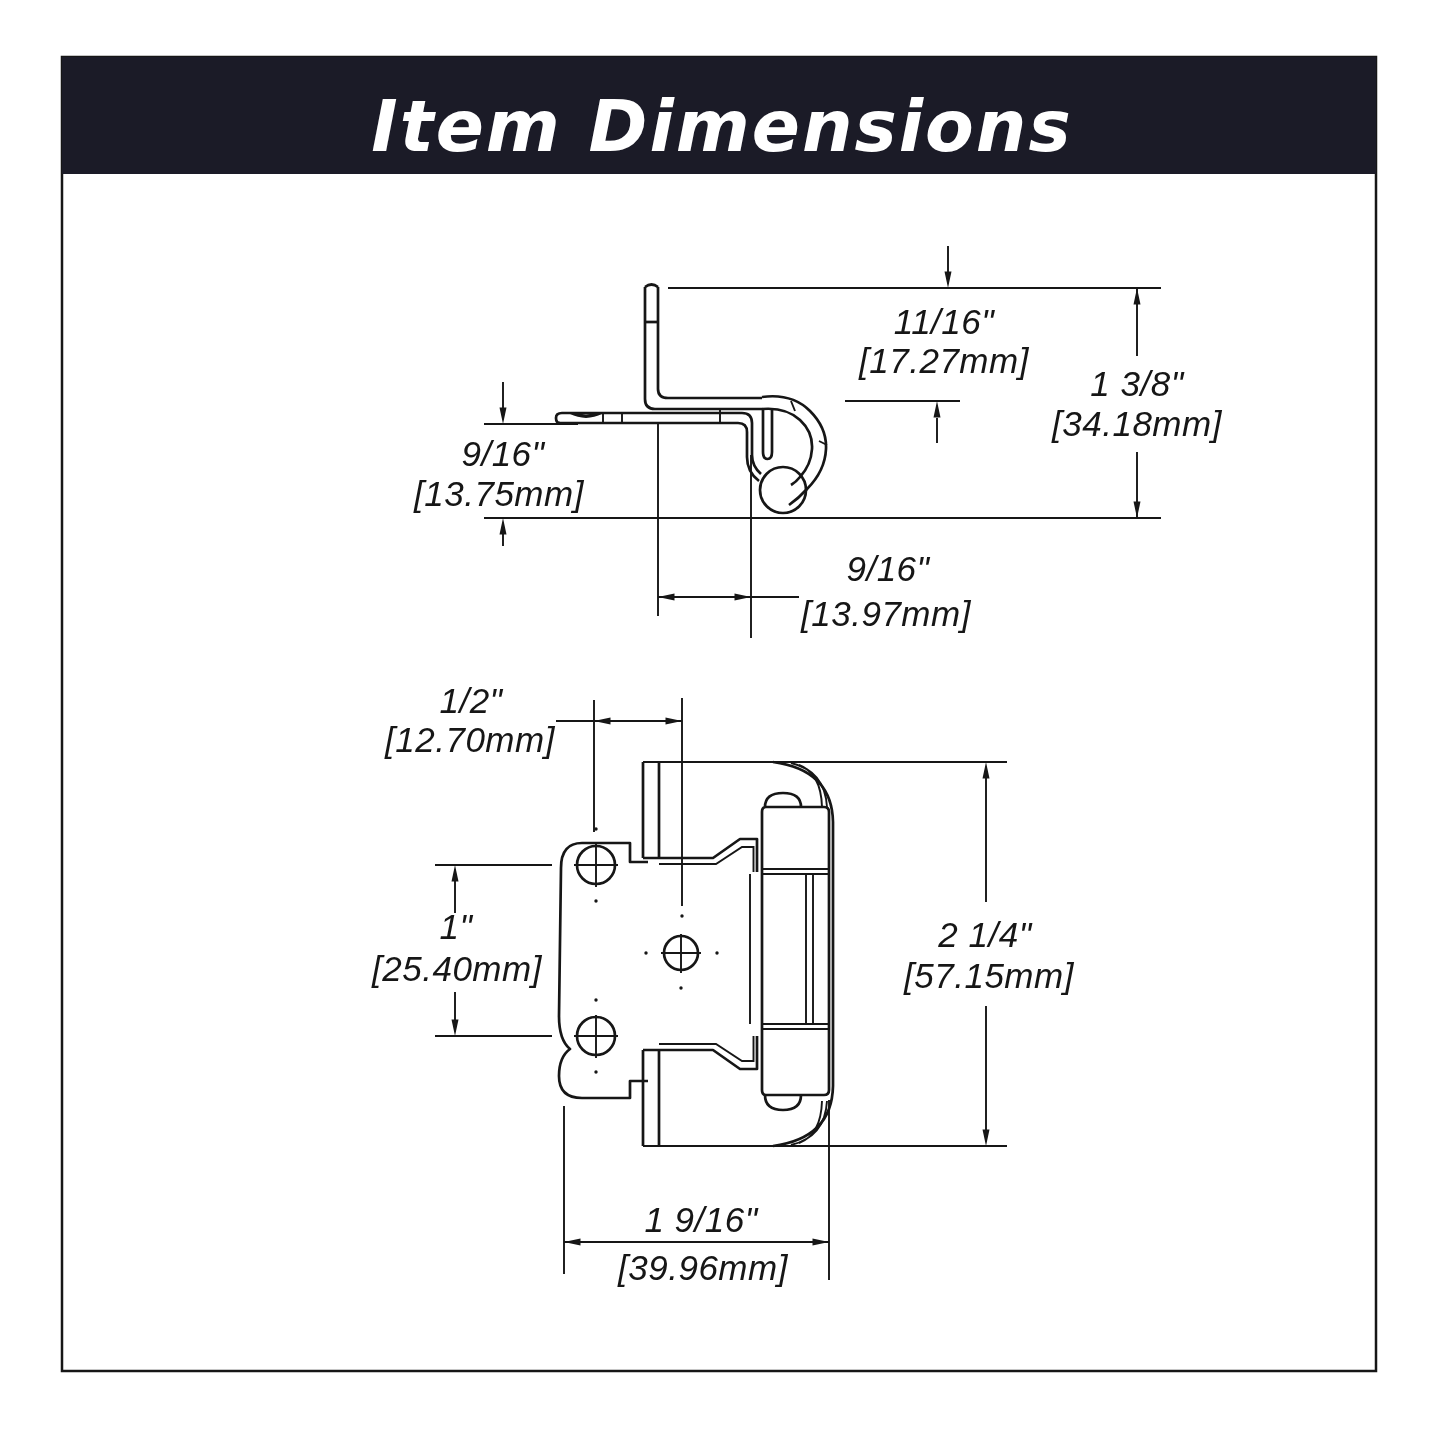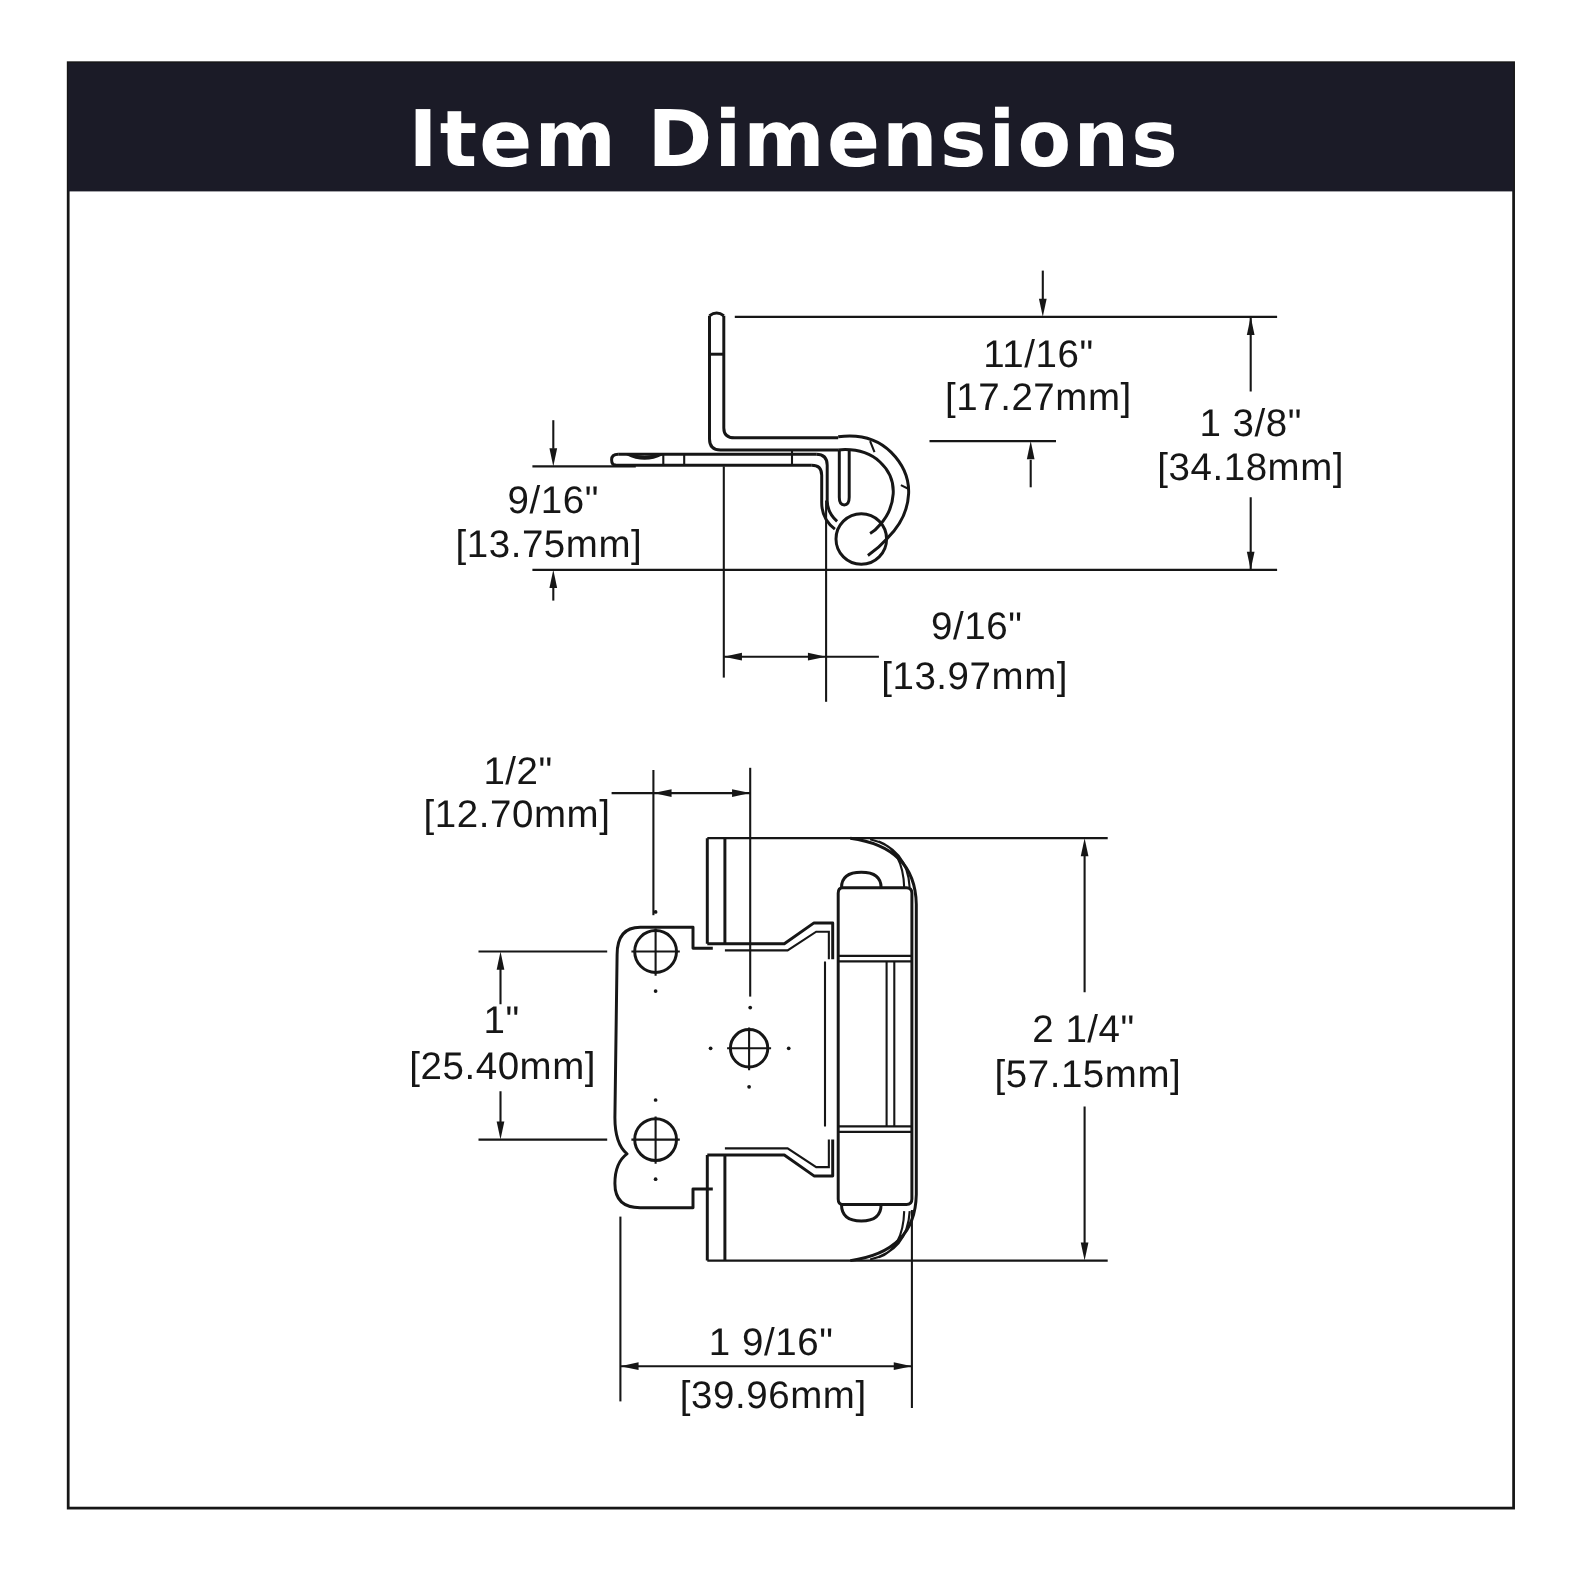--- a/index.html
+++ b/index.html
@@ -1,16 +1,16 @@
 <!DOCTYPE html>
 <html><head>
 <meta charset="utf-8">
 <style>
   html,body{margin:0;padding:0;background:#ffffff;}
-  .page{position:relative;width:1445px;height:1445px;background:#ffffff;overflow:hidden;}
+  .page{position:relative;width:1445px;height:1445px;background:#ffffff;overflow:hidden;font-style:italic;}
   svg{position:absolute;left:0;top:0;}
   .dimtxt{font-family:"Liberation Sans", sans-serif;font-size:35px;fill:#161616;letter-spacing:0.5px;}
   .titletxt{font-family:"DejaVu Sans", sans-serif;font-size:71px;font-weight:700;fill:#ffffff;letter-spacing:2px;}
   .thin{stroke:#161616;stroke-width:1.9;fill:none;}
   .ref{stroke:#161616;stroke-width:2.1;fill:none;}
   .body{stroke:#161616;stroke-width:2.7;fill:none;stroke-linejoin:round;}
   .ah{fill:#161616;stroke:none;}
   .dot{fill:#161616;stroke:none;}
 </style>
 </head>

